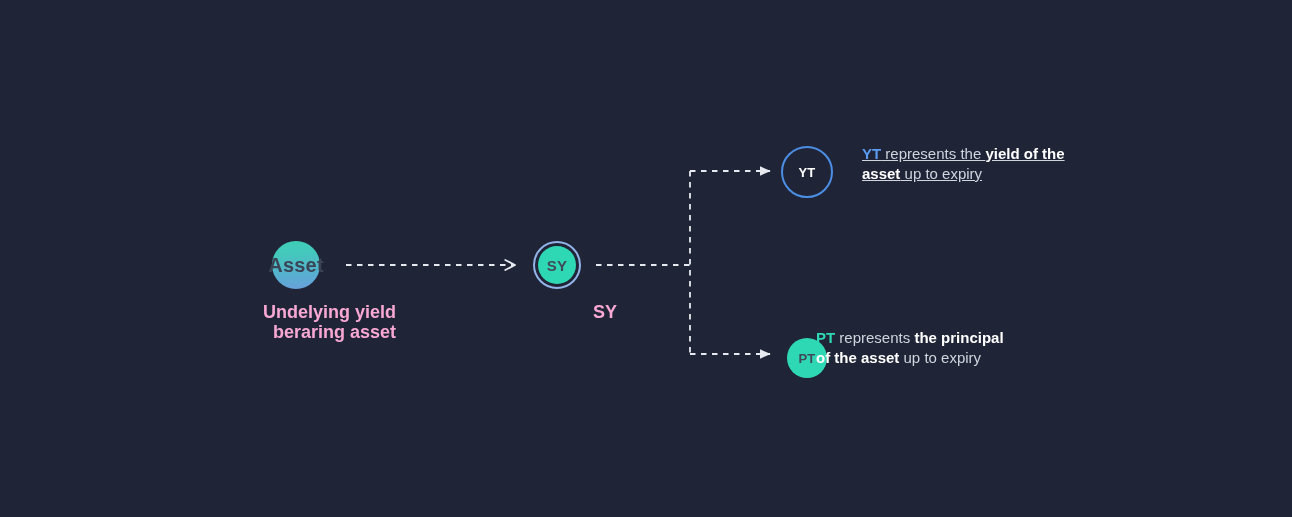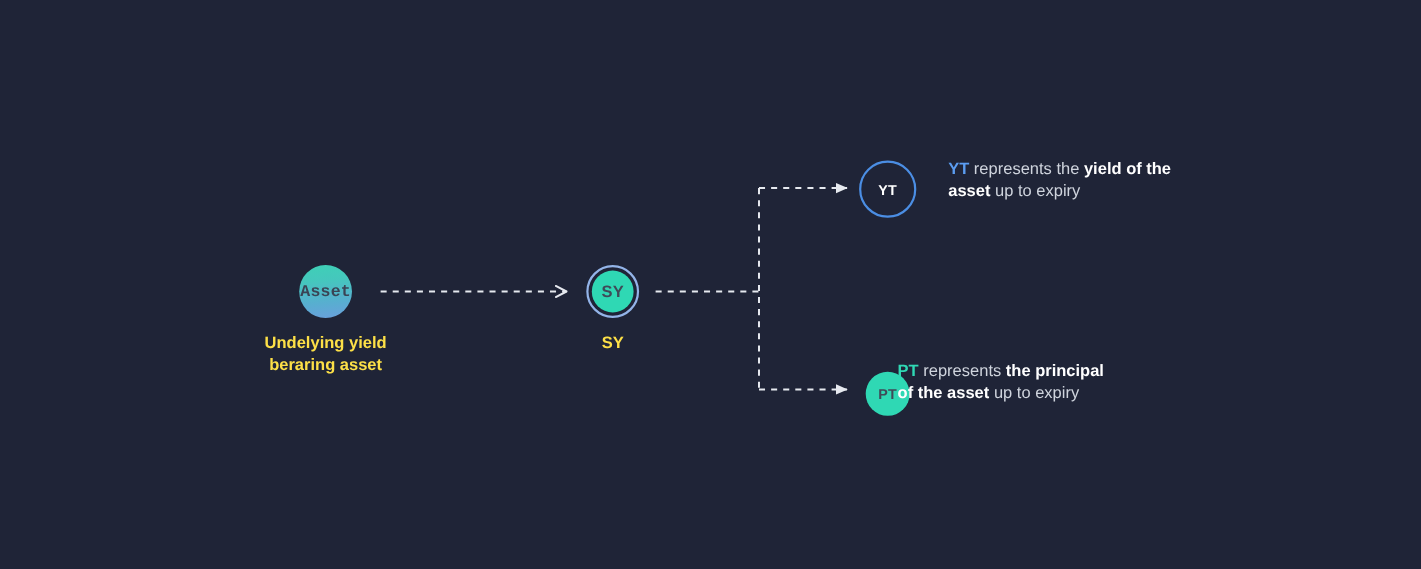--- a/index.html
+++ b/index.html
@@ -29,22 +29,21 @@
     justify-content:center;
     font-weight:bold;
     letter-spacing:0.2px;
   }
   
   #node-asset {
     left:272px; top:241px;
     width:48px; height:48px;
     background:linear-gradient(175deg,#3ed0b6 0%,#45c7bd 30%,#58aed0 70%,#6aa0dd 100%);
     color:#3a4455;
-    font-size:15px;
-    font-family:Liberation Mono, monospace;
+    font-size:20px;
   }
   
   #node-sy-wrap {
     position:absolute;
     left:533px; top:241px;
     width:48px; height:48px;
     border-radius:50%;
     border:2px solid #93b4e8;
     display:flex; align-items:center; justify-content:center;
   }
@@ -69,39 +68,39 @@
   #node-pt {
     left:787px; top:338px;
     width:40px; height:40px;
     background:#2fd8b4;
     color:#3f4a58;
     font-size:13px;
   }
   
   .caption {
     position:absolute;
-    color:#fde047;
-    font-size:15px;
+    color:#f9a8d4;
+    font-size:18px;
     font-weight:bold;
     line-height:20px;
-    text-align:center;
+    text-align:right;
     white-space:pre-line;
   }
   #caption-asset { left:196px; top:302px; width:200px; }
   #caption-sy    { left:497px; top:302px; width:120px; }
   
   .desc {
     position:absolute;
     width:205px;
     font-size:15px;
     line-height:19.5px;
     color:#cfd4dd;
     font-weight:normal;
   }
-  #desc-yt { left:862px; top:144px; }
+  #desc-yt { left:862px; top:144px;text-decoration:underline; }
   #desc-pt { left:816px; top:328px; }
   .desc .tag { font-weight:bold; }
   .desc .tag-yt { color:#5b9cf0; }
   .desc .tag-pt { color:#2fd8b4; }
   .desc .em { font-weight:bold; color:#ffffff; }
 </style>
 </head>
 <body>
 
 <div id="canvas">

